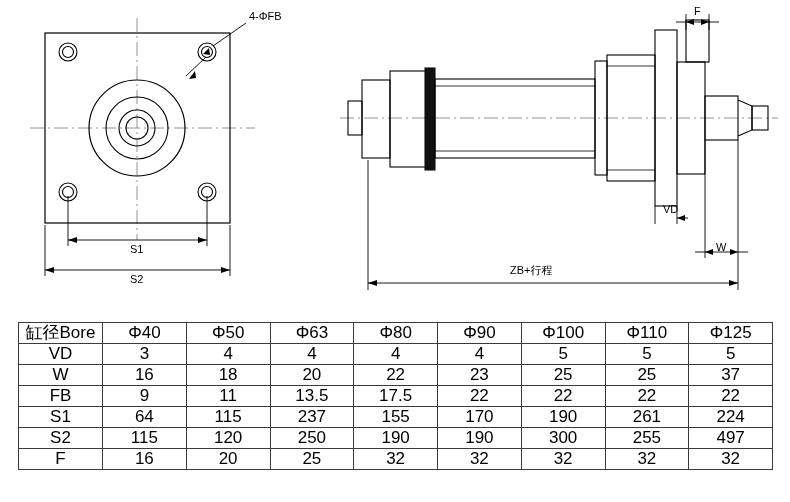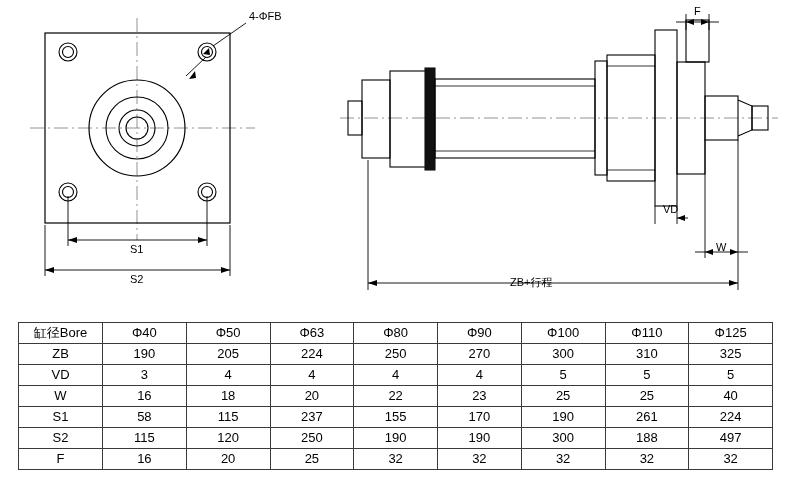--- a/index.html
+++ b/index.html
@@ -42,21 +42,21 @@
   #spec-table-wrap {
     position: absolute;
     left: 18px;
     top: 322px;
     width: 755px;
   }
   table.spec {
     border-collapse: collapse;
     width: 755px;
     table-layout: fixed;
-    font-size: 13px;
+    font-size: 17px;
   }
   table.spec td, table.spec th {
     border: 1px solid #3a3a3a;
     text-align: center;
     height: 20px;
     padding: 0;
     font-weight: normal;
     font-family: "Liberation Sans", sans-serif;
     line-height: 20px;
   }
@@ -186,90 +186,90 @@
         </g>
       </g>
     </svg>
 
     <div class="dim-label" style="left:249px; top:10px;">4-ΦFB</div>
     <div class="dim-label" style="left:130px; top:243px;">S1</div>
     <div class="dim-label" style="left:130px; top:273px;">S2</div>
     <div class="dim-label" style="left:694px; top:5px;">F</div>
     <div class="dim-label" style="left:663px; top:203px;">VD</div>
     <div class="dim-label" style="left:716px; top:241px;">W</div>
-    <div class="dim-label" style="left:510px; top:263px;margin-top:12px;">ZB+行程</div>
+    <div class="dim-label" style="left:510px; top:263px;">ZB+行程</div>
   </div>
 
   <div id="spec-table-wrap">
     <table class="spec">
       <tbody>
         <tr class="header">
           <td class="rowhead">缸径Bore</td>
           <td>Φ40</td>
           <td>Φ50</td>
           <td>Φ63</td>
           <td>Φ80</td>
           <td>Φ90</td>
           <td>Φ100</td>
           <td>Φ110</td>
           <td>Φ125</td>
         </tr>
         <tr>
-          <td class="rowhead">ZB</td>
-          <td>190</td>
-          <td>205</td>
-          <td>224</td>
-          <td>250</td>
-          <td>270</td>
-          <td>300</td>
-          <td>310</td>
-          <td>325</td>
-        </tr>
-        <tr>
           <td class="rowhead">VD</td>
           <td>3</td>
           <td>4</td>
           <td>4</td>
           <td>4</td>
           <td>4</td>
           <td>5</td>
           <td>5</td>
           <td>5</td>
         </tr>
         <tr>
           <td class="rowhead">W</td>
           <td>16</td>
           <td>18</td>
           <td>20</td>
           <td>22</td>
           <td>23</td>
           <td>25</td>
           <td>25</td>
-          <td>40</td>
+          <td>37</td>
+        </tr>
+        <tr>
+          <td class="rowhead">FB</td>
+          <td>9</td>
+          <td>11</td>
+          <td>13.5</td>
+          <td>17.5</td>
+          <td>22</td>
+          <td>22</td>
+          <td>22</td>
+          <td>22</td>
         </tr>
         <tr>
           <td class="rowhead">S1</td>
-          <td>58</td>
+          <td>64</td>
           <td>115</td>
           <td>237</td>
           <td>155</td>
           <td>170</td>
           <td>190</td>
           <td>261</td>
           <td>224</td>
         </tr>
         <tr>
           <td class="rowhead">S2</td>
           <td>115</td>
           <td>120</td>
           <td>250</td>
           <td>190</td>
           <td>190</td>
           <td>300</td>
-          <td>188</td>
+          <td>255</td>
           <td>497</td>
         </tr>
         <tr>
           <td class="rowhead">F</td>
           <td>16</td>
           <td>20</td>
           <td>25</td>
           <td>32</td>
           <td>32</td>
           <td>32</td>

